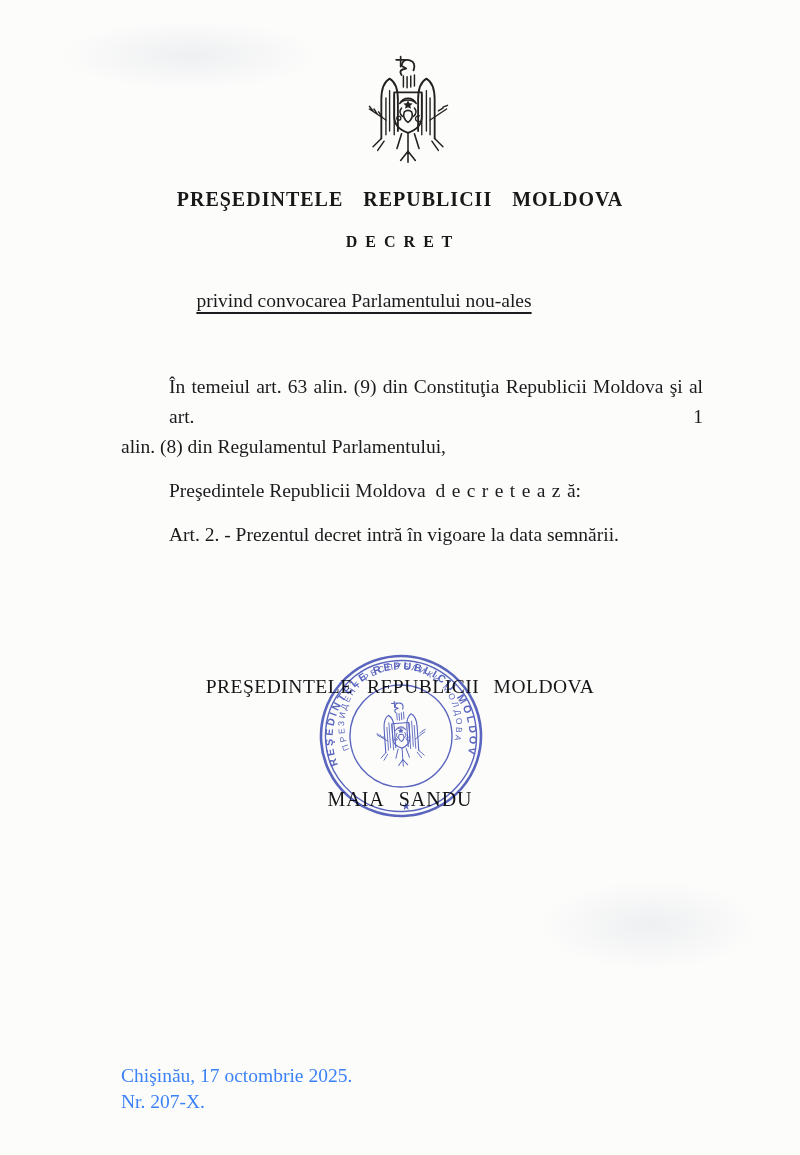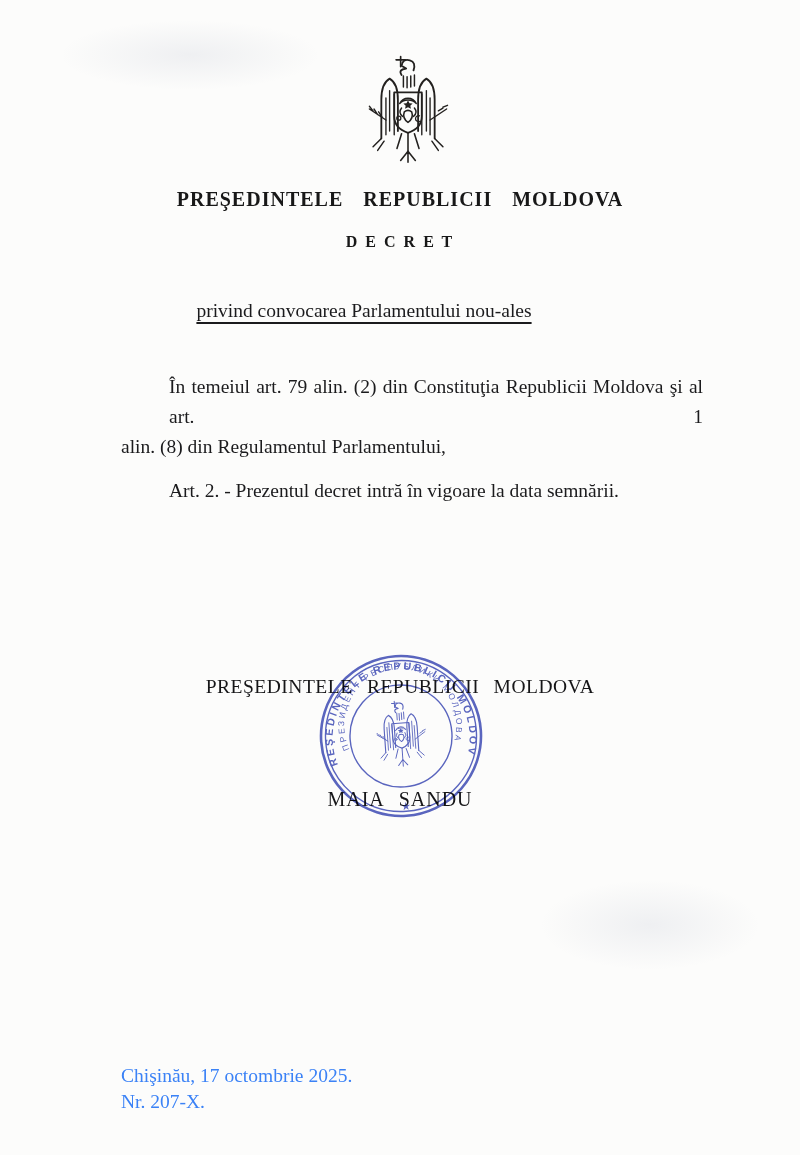--- a/index.html
+++ b/index.html
@@ -21,21 +21,21 @@
   .title{
     position:absolute;left:0;top:188px;width:800px;text-align:center;
     font-weight:bold;font-size:20px;letter-spacing:1px;word-spacing:14px;color:#181818;
   }
   .doctype{
     position:absolute;left:0;top:233px;width:800px;text-align:center;
     font-weight:bold;font-size:16px;letter-spacing:2px;color:#181818;
   }
   .subject{
     position:absolute;left:0;top:290px;width:728px;text-align:center;
-    font-size:19.5px;color:#1b1b1d;margin-top:10px;
+    font-size:19.5px;color:#1b1b1d;
   }
   .subject span{
     text-decoration:underline;text-underline-offset:5px;text-decoration-thickness:1.5px;
   }
 
   
   .bodytext{
     position:absolute;left:121px;top:372px;width:582px;
     font-size:19.5px;line-height:30px;color:#1b1b1d;
   }
@@ -128,22 +128,28 @@
   </div>
 
   <div class="title">PREŞEDINTELE REPUBLICII MOLDOVA</div>
   <div class="doctype">D E C R E T</div>
   <div class="subject">
     <span>privind convocarea Parlamentului nou-ales</span>
   </div>
 
   <div class="bodytext">
     <p>
-      <span class="line jl indent">În temeiul art. 79 alin. (2) din Constituţia Republicii Moldova şi al art. 1</span>
+      <span class="line jl indent">În temeiul art. 63 alin. (9) din Constituţia Republicii Moldova şi al art. 1</span>
       <span class="line">alin. (8) din Regulamentul Parlamentului,</span>
+    </p>
+    <p>
+      <span class="line indent">
+        <span>Preşedintele Republicii Moldova</span>&nbsp;
+        <span class="decree-word">d e c r e t e a z ă:</span>
+      </span>
     </p>
     <p>
     </p>
     <p>
       <span class="line indent">Art. 2. - Prezentul decret intră în vigoare la data semnării.</span>
     </p>
   </div>
 
   <div class="sig-title">PREŞEDINTELE REPUBLICII MOLDOVA</div>
   <div class="sig-name">MAIA SANDU</div>

